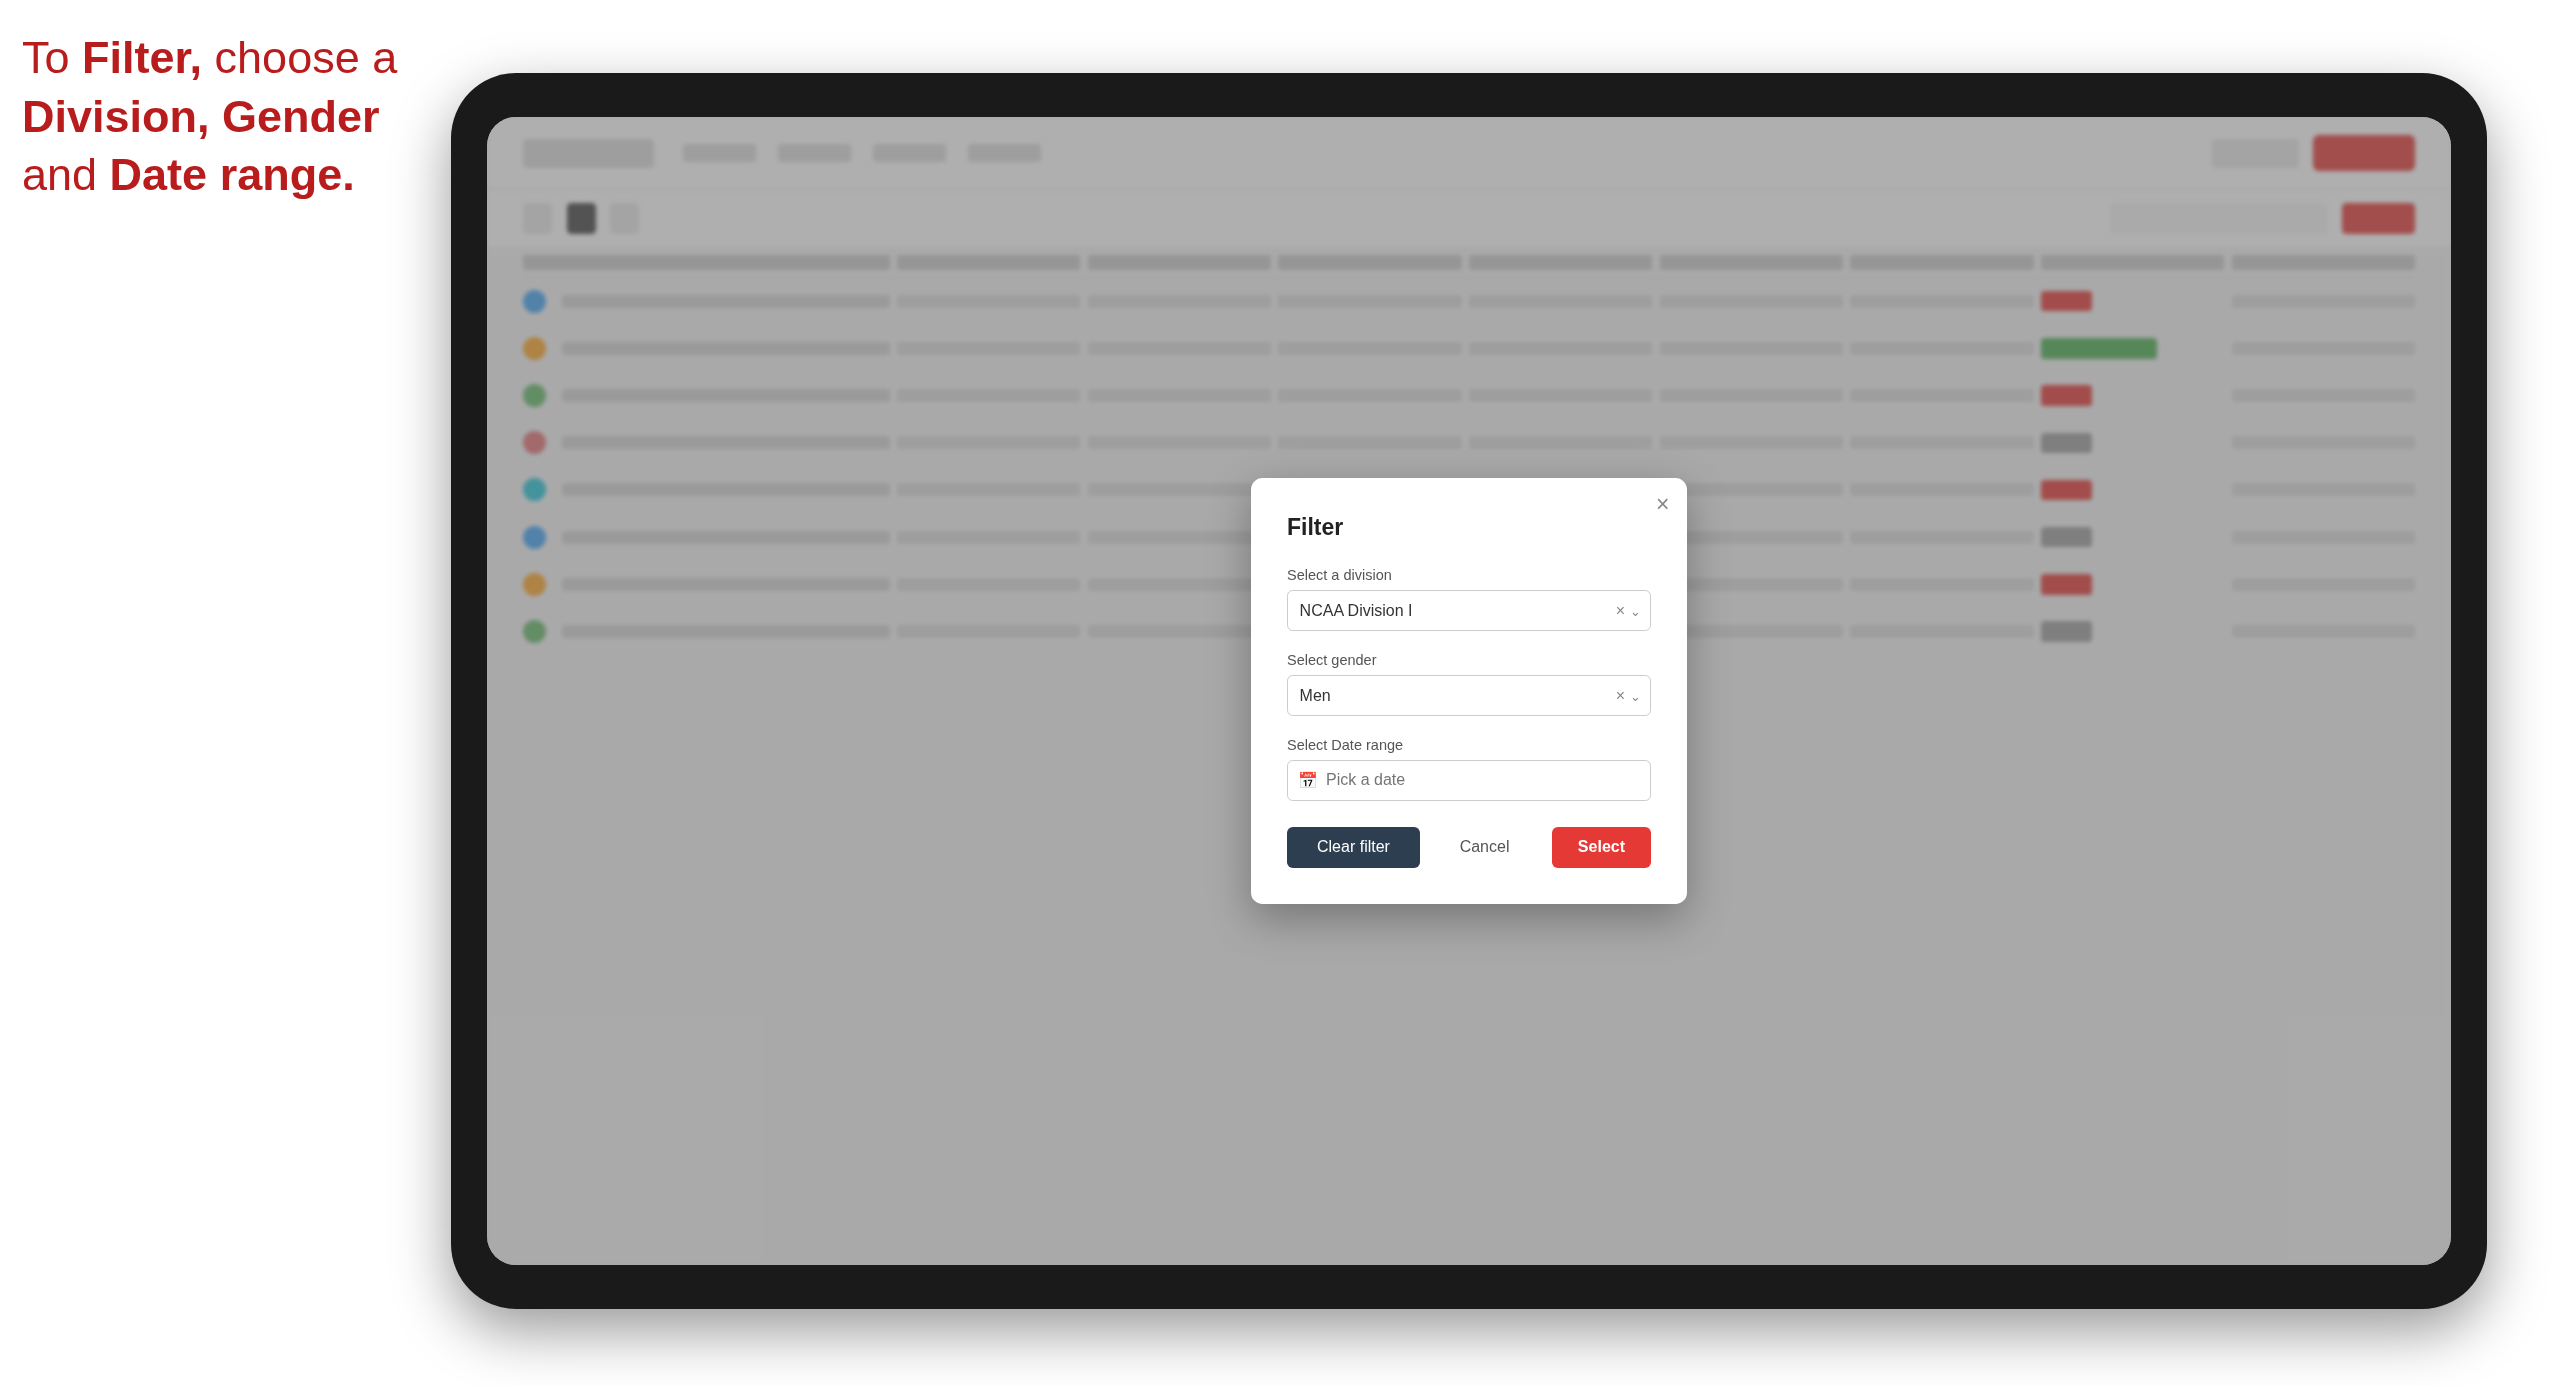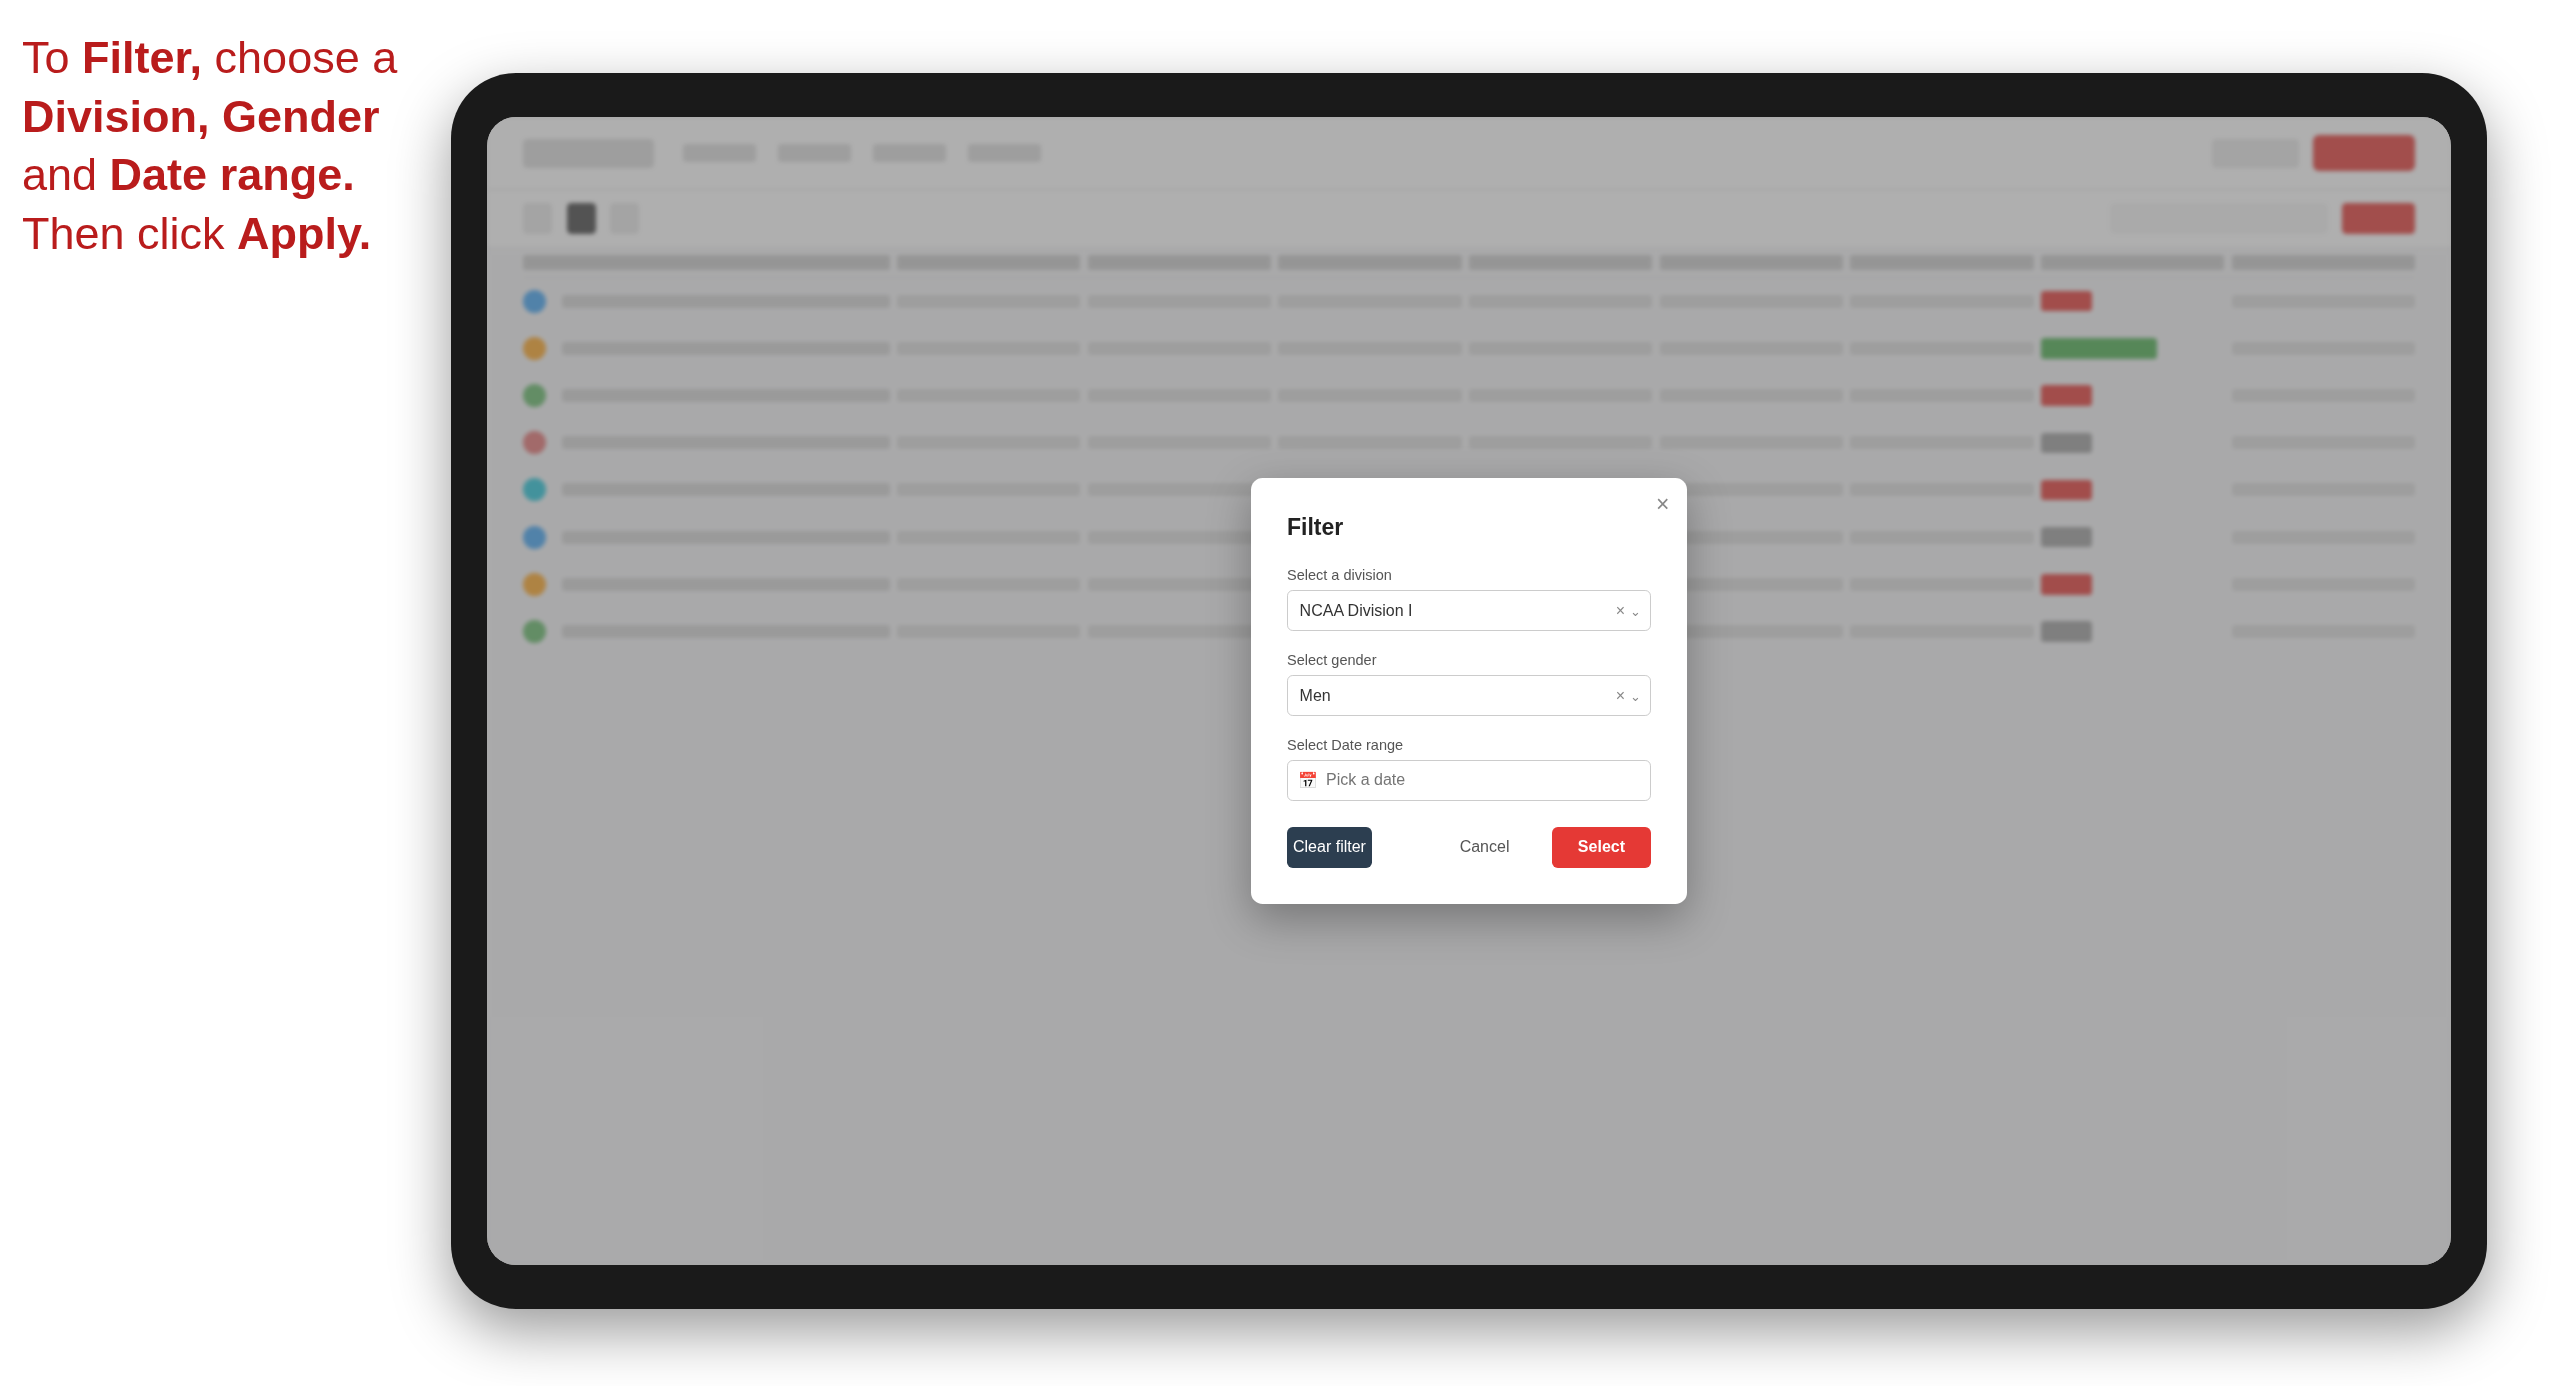--- a/index.html
+++ b/index.html
@@ -334,21 +334,21 @@
 
     .modal-footer {
       display: flex;
       justify-content: space-between;
       align-items: center;
       margin-top: 7.3px;
     }
 
     .btn-clear-filter {
       height: 41px;
-      padding: 0 6px;
+      padding: 0 30px;
       background: #2c3e50;
       color: #fff;
       border: none;
       border-radius: 5.8px;
       font-size: 16px;
       font-weight: 500;
       cursor: pointer;
     }
 
     .footer-right {
@@ -379,21 +379,20 @@
       cursor: pointer;
     }
   </style>
 </head>
 <body>
 
 <div class="instruction-text">
   <span>To <span class="bold">Filter,</span> choose a</span><br>
   <span class="bold">Division, Gender</span><br>
   <span>and <span class="bold">Date range.</span></span><br>
-  <span>Then click <span class="bold">Apply.</span></span>
 </div>
 
 <div class="arrow-container">
   <svg viewBox="0 0 700 500" xmlns="http://www.w3.org/2000/svg">
     <defs>
       <marker id="arrowhead" markerWidth="10" markerHeight="7" refX="10" refY="3.5" orient="auto">
         <polygon points="0 0, 10 3.5, 0 7" fill="#e91e6b"></polygon>
       </marker>
     </defs>
     <line x1="100" y1="80" x2="580" y2="440" stroke="#e91e6b" stroke-width="10" marker-end="url(#arrowhead)"></line>

